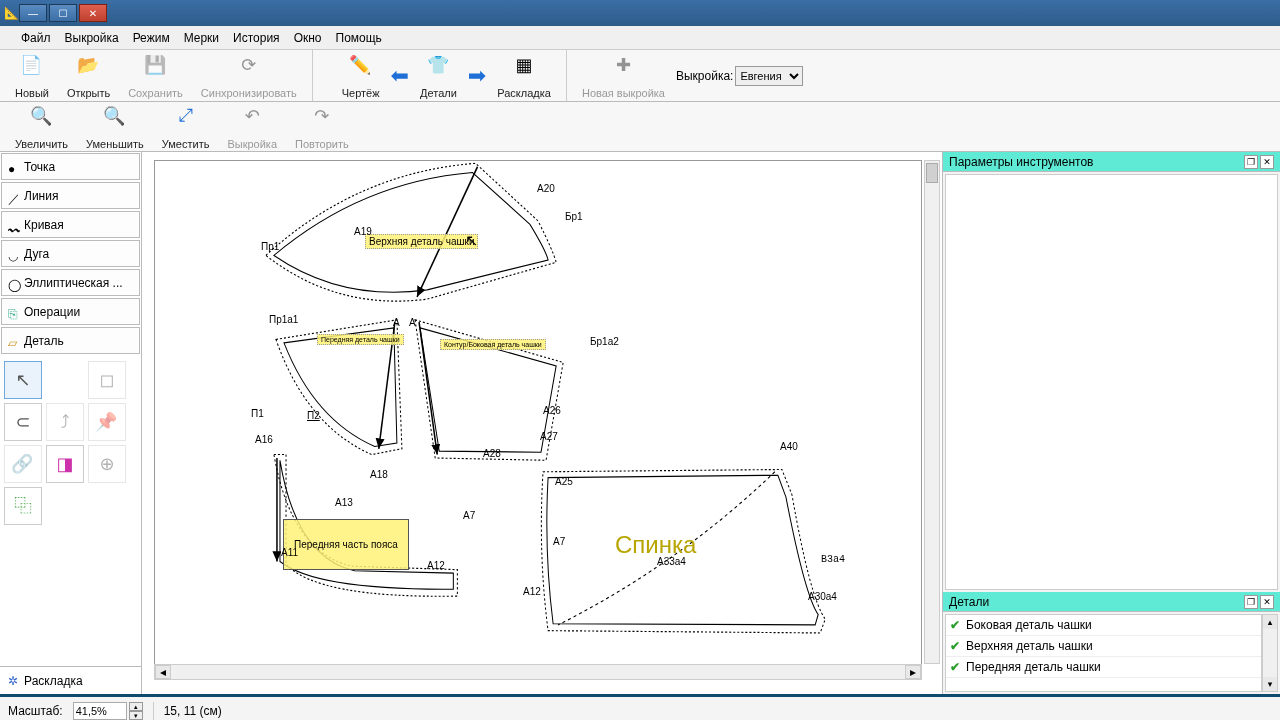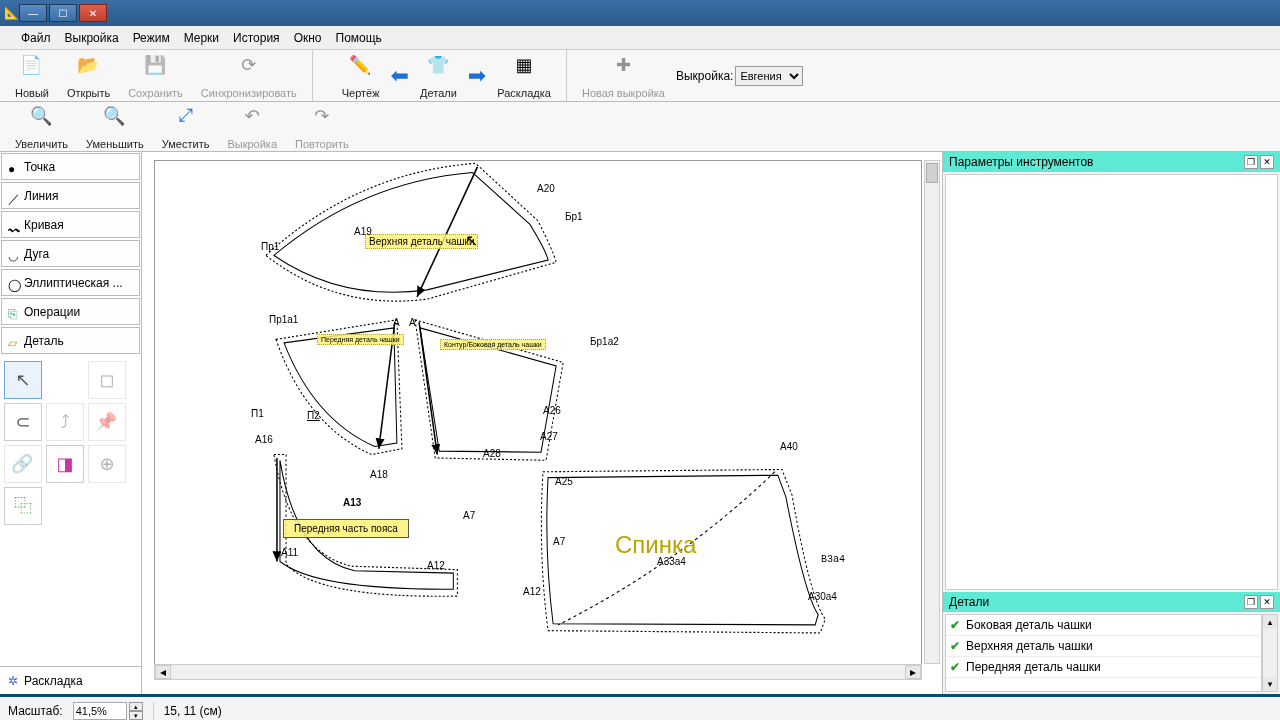--- a/index.html
+++ b/index.html
@@ -230,36 +230,36 @@
         <defs>
             <marker id="ar" markerWidth="8" markerHeight="8" refX="6" refY="3" orient="auto">
               <path d="M0 0 L6 3 L0 6 Z" fill="#000"></path>
             </marker>
           </defs>
       </svg>
 
       <div class="yellow" style="left:210px;top:73px;">Верхняя деталь чашки</div>
       <div class="yellow" style="left:162px;top:173px;font-size:7px;">Передняя деталь чашки</div>
       <div class="yellow" style="left:285px;top:178px;font-size:7px;">Контур/Боковая деталь чашки</div>
-      <div class="yellow" style="left:128px;top:358px;border:1px solid #555;padding:3px 10px;">Передняя часть пояса</div>
+      <div class="yellow" style="left:128px;top:358px;border:1px solid #555;padding:19px 10px;">Передняя часть пояса</div>
       <div class="bigyellow" style="left:460px;top:370px;">Спинка</div>
 
       <span class="plabel" style="left:382px;top:22px;">А20</span>
       <span class="plabel" style="left:410px;top:50px;">Бр1</span>
       <span class="plabel" style="left:168px;top:65px;margin-left:31px;">А19</span>
       <span class="plabel" style="left:106px;top:80px;">Пр1</span>
       <span class="plabel" style="left:114px;top:153px;">Пр1a1</span>
       <span class="plabel" style="left:238px;top:156px;">А</span>
       <span class="plabel" style="left:254px;top:156px;">А</span>
       <span class="plabel" style="left:435px;top:175px;">Бр1a2</span>
       <span class="plabel" style="left:96px;top:247px;">П1</span>
       <span class="plabel" style="left:152px;top:249px;text-decoration:underline;">П2</span>
       <span class="plabel" style="left:100px;top:273px;">А16</span>
       <span class="plabel" style="left:215px;top:308px;">А18</span>
-      <span class="plabel" style="left:188px;top:336px;font-weight:bold;">А13</span>
+      <span class="plabel" style="left:180px;top:336px;">А13</span>
       <span class="plabel" style="left:308px;top:349px;">А7</span>
       <span class="plabel" style="left:126px;top:386px;">А11</span>
       <span class="plabel" style="left:272px;top:399px;">А12</span>
       <span class="plabel" style="left:302px;top:287px;margin-left:26px;">А28</span>
       <span class="plabel" style="left:388px;top:244px;">А26</span>
       <span class="plabel" style="left:385px;top:270px;">А27</span>
       <span class="plabel" style="left:400px;top:315px;">А25</span>
       <span class="plabel" style="left:398px;top:375px;">А7</span>
       <span class="plabel" style="left:625px;top:280px;">А40</span>
       <span class="plabel" style="left:666px;top:393px;font-family:Liberation Mono, monospace;">В3a4</span>

